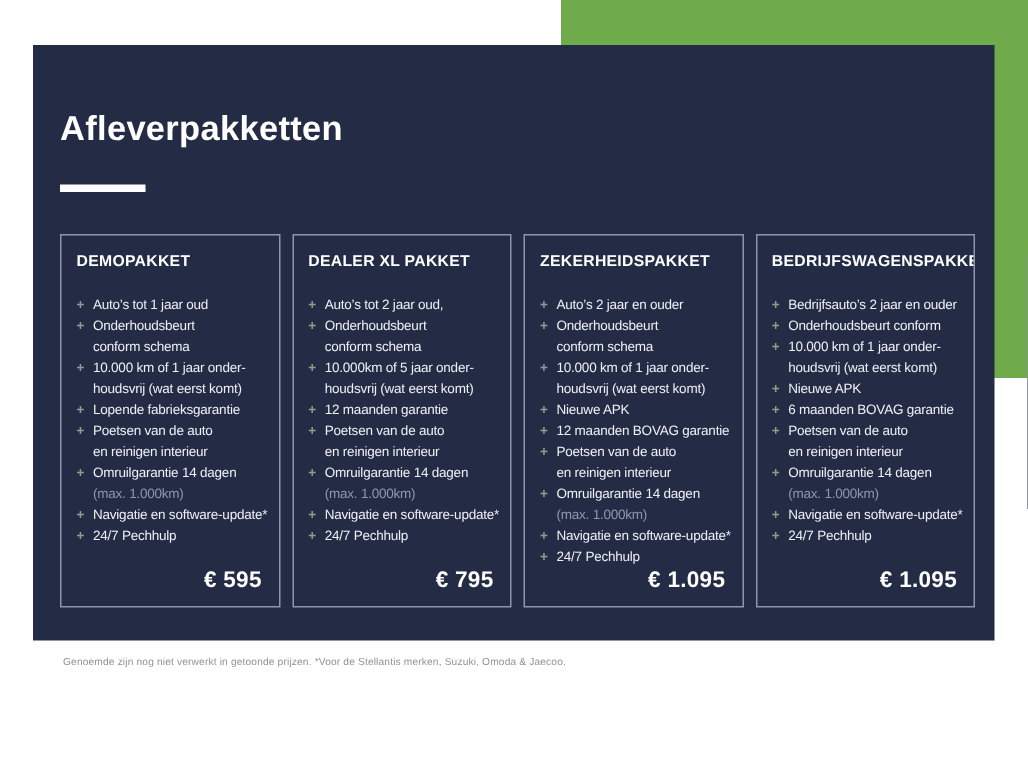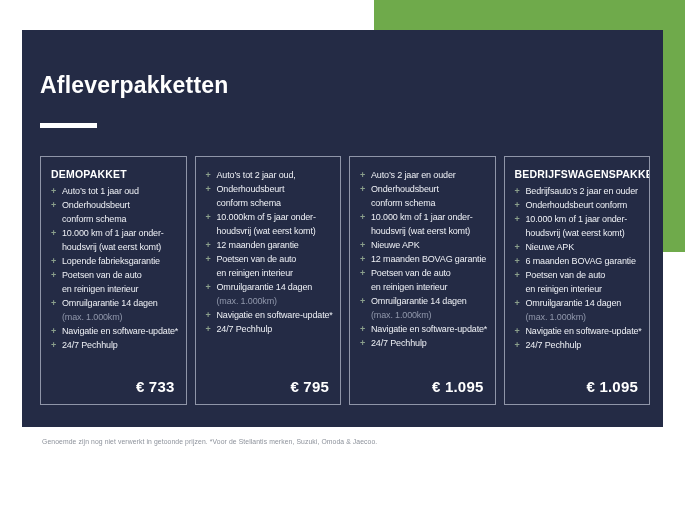--- a/index.html
+++ b/index.html
@@ -57,21 +57,21 @@
     border: 1px solid #8f95a8;
     padding: 11px 10px;
     overflow: hidden;
   }
   .card-title {
     color: #ffffff;
     font-size: 10.5px;
     font-weight: bold;
     letter-spacing: 0.2px;
     white-space: nowrap;
-    margin-bottom: 4px;
+    margin-bottom: 16px;
   }
   .features { list-style: none; }
   .line {
     position: relative;
     padding-left: 11px;
     color: #eef0f5;
     font-size: 9px;
     letter-spacing: -0.15px;
     line-height: 14px;
     white-space: nowrap;
@@ -120,42 +120,44 @@
             <li class="line"><span class="bullet">+</span><span>10.000 km of 1 jaar onder-</span></li>
             <li class="line"><span>houdsvrij (wat eerst komt)</span></li>
             <li class="line"><span class="bullet">+</span><span>Lopende fabrieksgarantie</span></li>
             <li class="line"><span class="bullet">+</span><span>Poetsen van de auto</span></li>
             <li class="line"><span>en reinigen interieur</span></li>
             <li class="line"><span class="bullet">+</span><span>Omruilgarantie 14 dagen</span></li>
             <li class="line muted"><span>(max. 1.000km)</span></li>
             <li class="line"><span class="bullet">+</span><span>Navigatie en software-update*</span></li>
             <li class="line"><span class="bullet">+</span><span>24/7 Pechhulp</span></li>
           </ul>
-    <div class="price">€ 733</div>
+    <div class="price">€ 595</div>
   </div>
 
   <div class="card">
+    <div class="card-title">DEALER XL PAKKET</div>
     <ul class="features">
             <li class="line"><span class="bullet">+</span><span>Auto’s tot 2 jaar oud,</span></li>
             <li class="line"><span class="bullet">+</span><span>Onderhoudsbeurt</span></li>
             <li class="line"><span>conform schema</span></li>
             <li class="line"><span class="bullet">+</span><span>10.000km of 5 jaar onder-</span></li>
             <li class="line"><span>houdsvrij (wat eerst komt)</span></li>
             <li class="line"><span class="bullet">+</span><span>12 maanden garantie</span></li>
             <li class="line"><span class="bullet">+</span><span>Poetsen van de auto</span></li>
             <li class="line"><span>en reinigen interieur</span></li>
             <li class="line"><span class="bullet">+</span><span>Omruilgarantie 14 dagen</span></li>
             <li class="line muted"><span>(max. 1.000km)</span></li>
             <li class="line"><span class="bullet">+</span><span>Navigatie en software-update*</span></li>
             <li class="line"><span class="bullet">+</span><span>24/7 Pechhulp</span></li>
           </ul>
     <div class="price">€ 795</div>
   </div>
 
   <div class="card">
+    <div class="card-title">ZEKERHEIDSPAKKET</div>
     <ul class="features">
             <li class="line"><span class="bullet">+</span><span>Auto’s 2 jaar en ouder</span></li>
             <li class="line"><span class="bullet">+</span><span>Onderhoudsbeurt</span></li>
             <li class="line"><span>conform schema</span></li>
             <li class="line"><span class="bullet">+</span><span>10.000 km of 1 jaar onder-</span></li>
             <li class="line"><span>houdsvrij (wat eerst komt)</span></li>
             <li class="line"><span class="bullet">+</span><span>Nieuwe APK</span></li>
             <li class="line"><span class="bullet">+</span><span>12 maanden BOVAG garantie</span></li>
             <li class="line"><span class="bullet">+</span><span>Poetsen van de auto</span></li>
             <li class="line"><span>en reinigen interieur</span></li>

